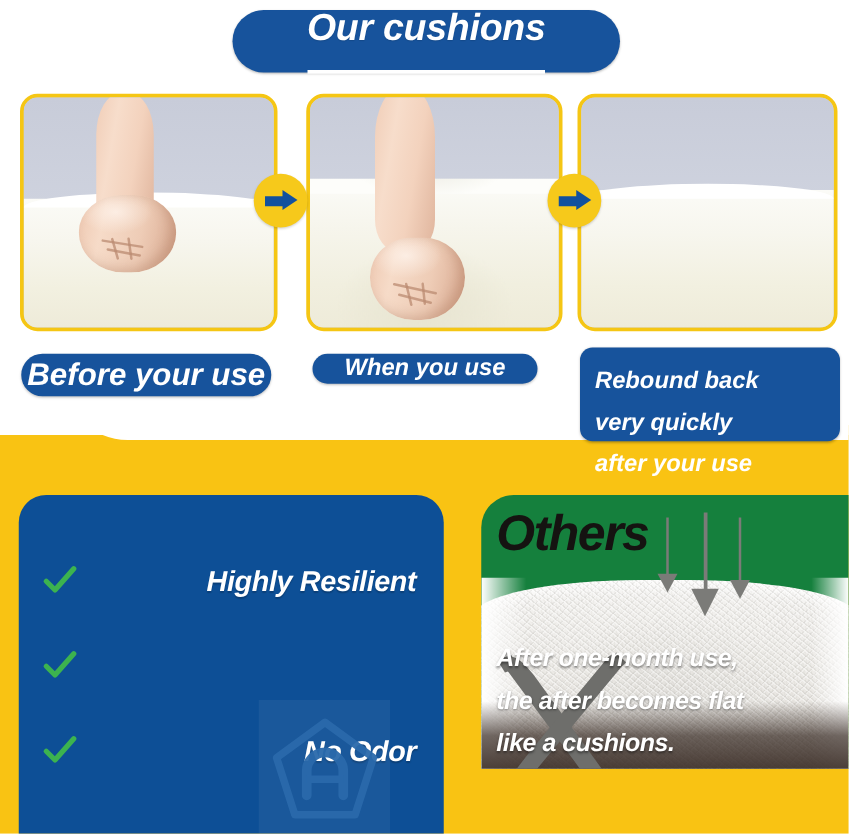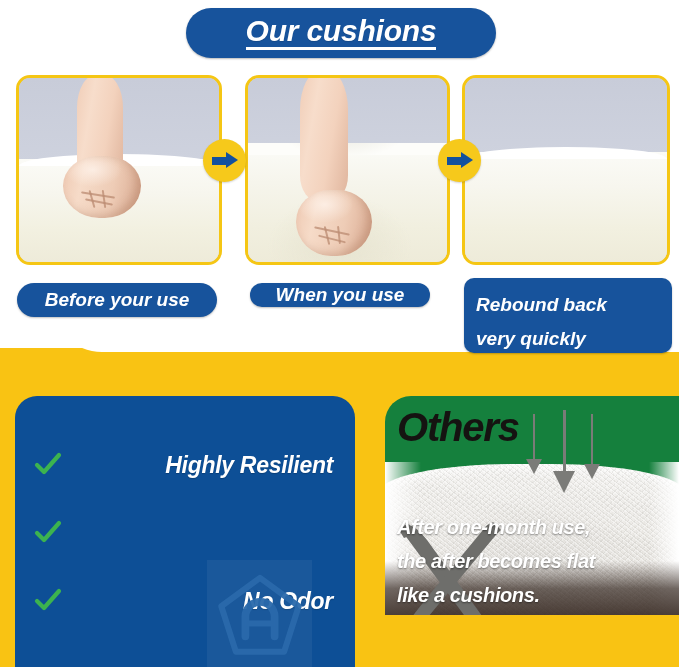--- a/index.html
+++ b/index.html
@@ -17,21 +17,21 @@
     background:#ffffff; z-index:3;
   }
   #header-pill{
     position:absolute; left:186px; top:8px; width:310px; height:50px;
     background:#17539c; border-radius:26px;
     display:flex; align-items:center; justify-content:center;
     box-shadow:0 1px 2px rgba(0,0,0,.28);
   }
   #header-title{
     color:#ffffff; font-size:30px; font-weight:bold; font-style:italic;
-    letter-spacing:-.2px; line-height:1; padding-bottom:1px;
+    letter-spacing:-.2px; line-height:1; padding-bottom:18px;
     border-bottom:3px solid #ffffff;
     text-shadow:0 1px 1px rgba(0,0,0,.12);
   }
 
   
   .photo{
     position:absolute; top:75px; height:190px;
     border:3px solid #f5c614; border-radius:14px;
     overflow:hidden; background:#cfd3df;
   }
@@ -97,21 +97,21 @@
     border-left:12px solid #12519e;
   }
 
   
   .caption-pill{
     position:absolute; background:#17539c;
     display:flex; align-items:center; justify-content:center;
     color:#fff; font-weight:bold; font-style:italic;
     box-shadow:0 1px 2px rgba(0,0,0,.25);
   }
-  #caption-1{ left:17px; top:283px; width:200px; height:34px; border-radius:18px; font-size:19px; }
+  #caption-1{ left:17px; top:283px; width:200px; height:34px; border-radius:18px; font-size:25px; }
   #caption-2{ left:250px; top:283px; width:180px; height:24px; border-radius:18px; font-size:19px; }
   #caption-3{
     left:464px; top:278px; width:208px; height:75px; border-radius:10px;
     font-size:19px; line-height:1.14; text-align:left;
     justify-content:flex-start; padding:4px 0 4px 12px; display:block;
   }
   #caption-3 span{ display:block;margin-top:12px; }
 
   
   #yellow-bg{
@@ -277,20 +277,21 @@
 
   <div class="caption-pill" id="caption-1">
     <span>Before your use</span>
   </div>
   <div class="caption-pill" id="caption-2">
     <span>When you use</span>
   </div>
   <div class="caption-pill" id="caption-3">
     <span>Rebound back</span>
     <span>very  quickly</span>
+    <span>after your use</span>
   </div>
 </div>
 
 <div id="yellow-bg"></div>
 <div id="white-notch-tall"></div>
 
 <div id="features-panel">
   <div id="features-list">
 
     <div class="feature-row">

